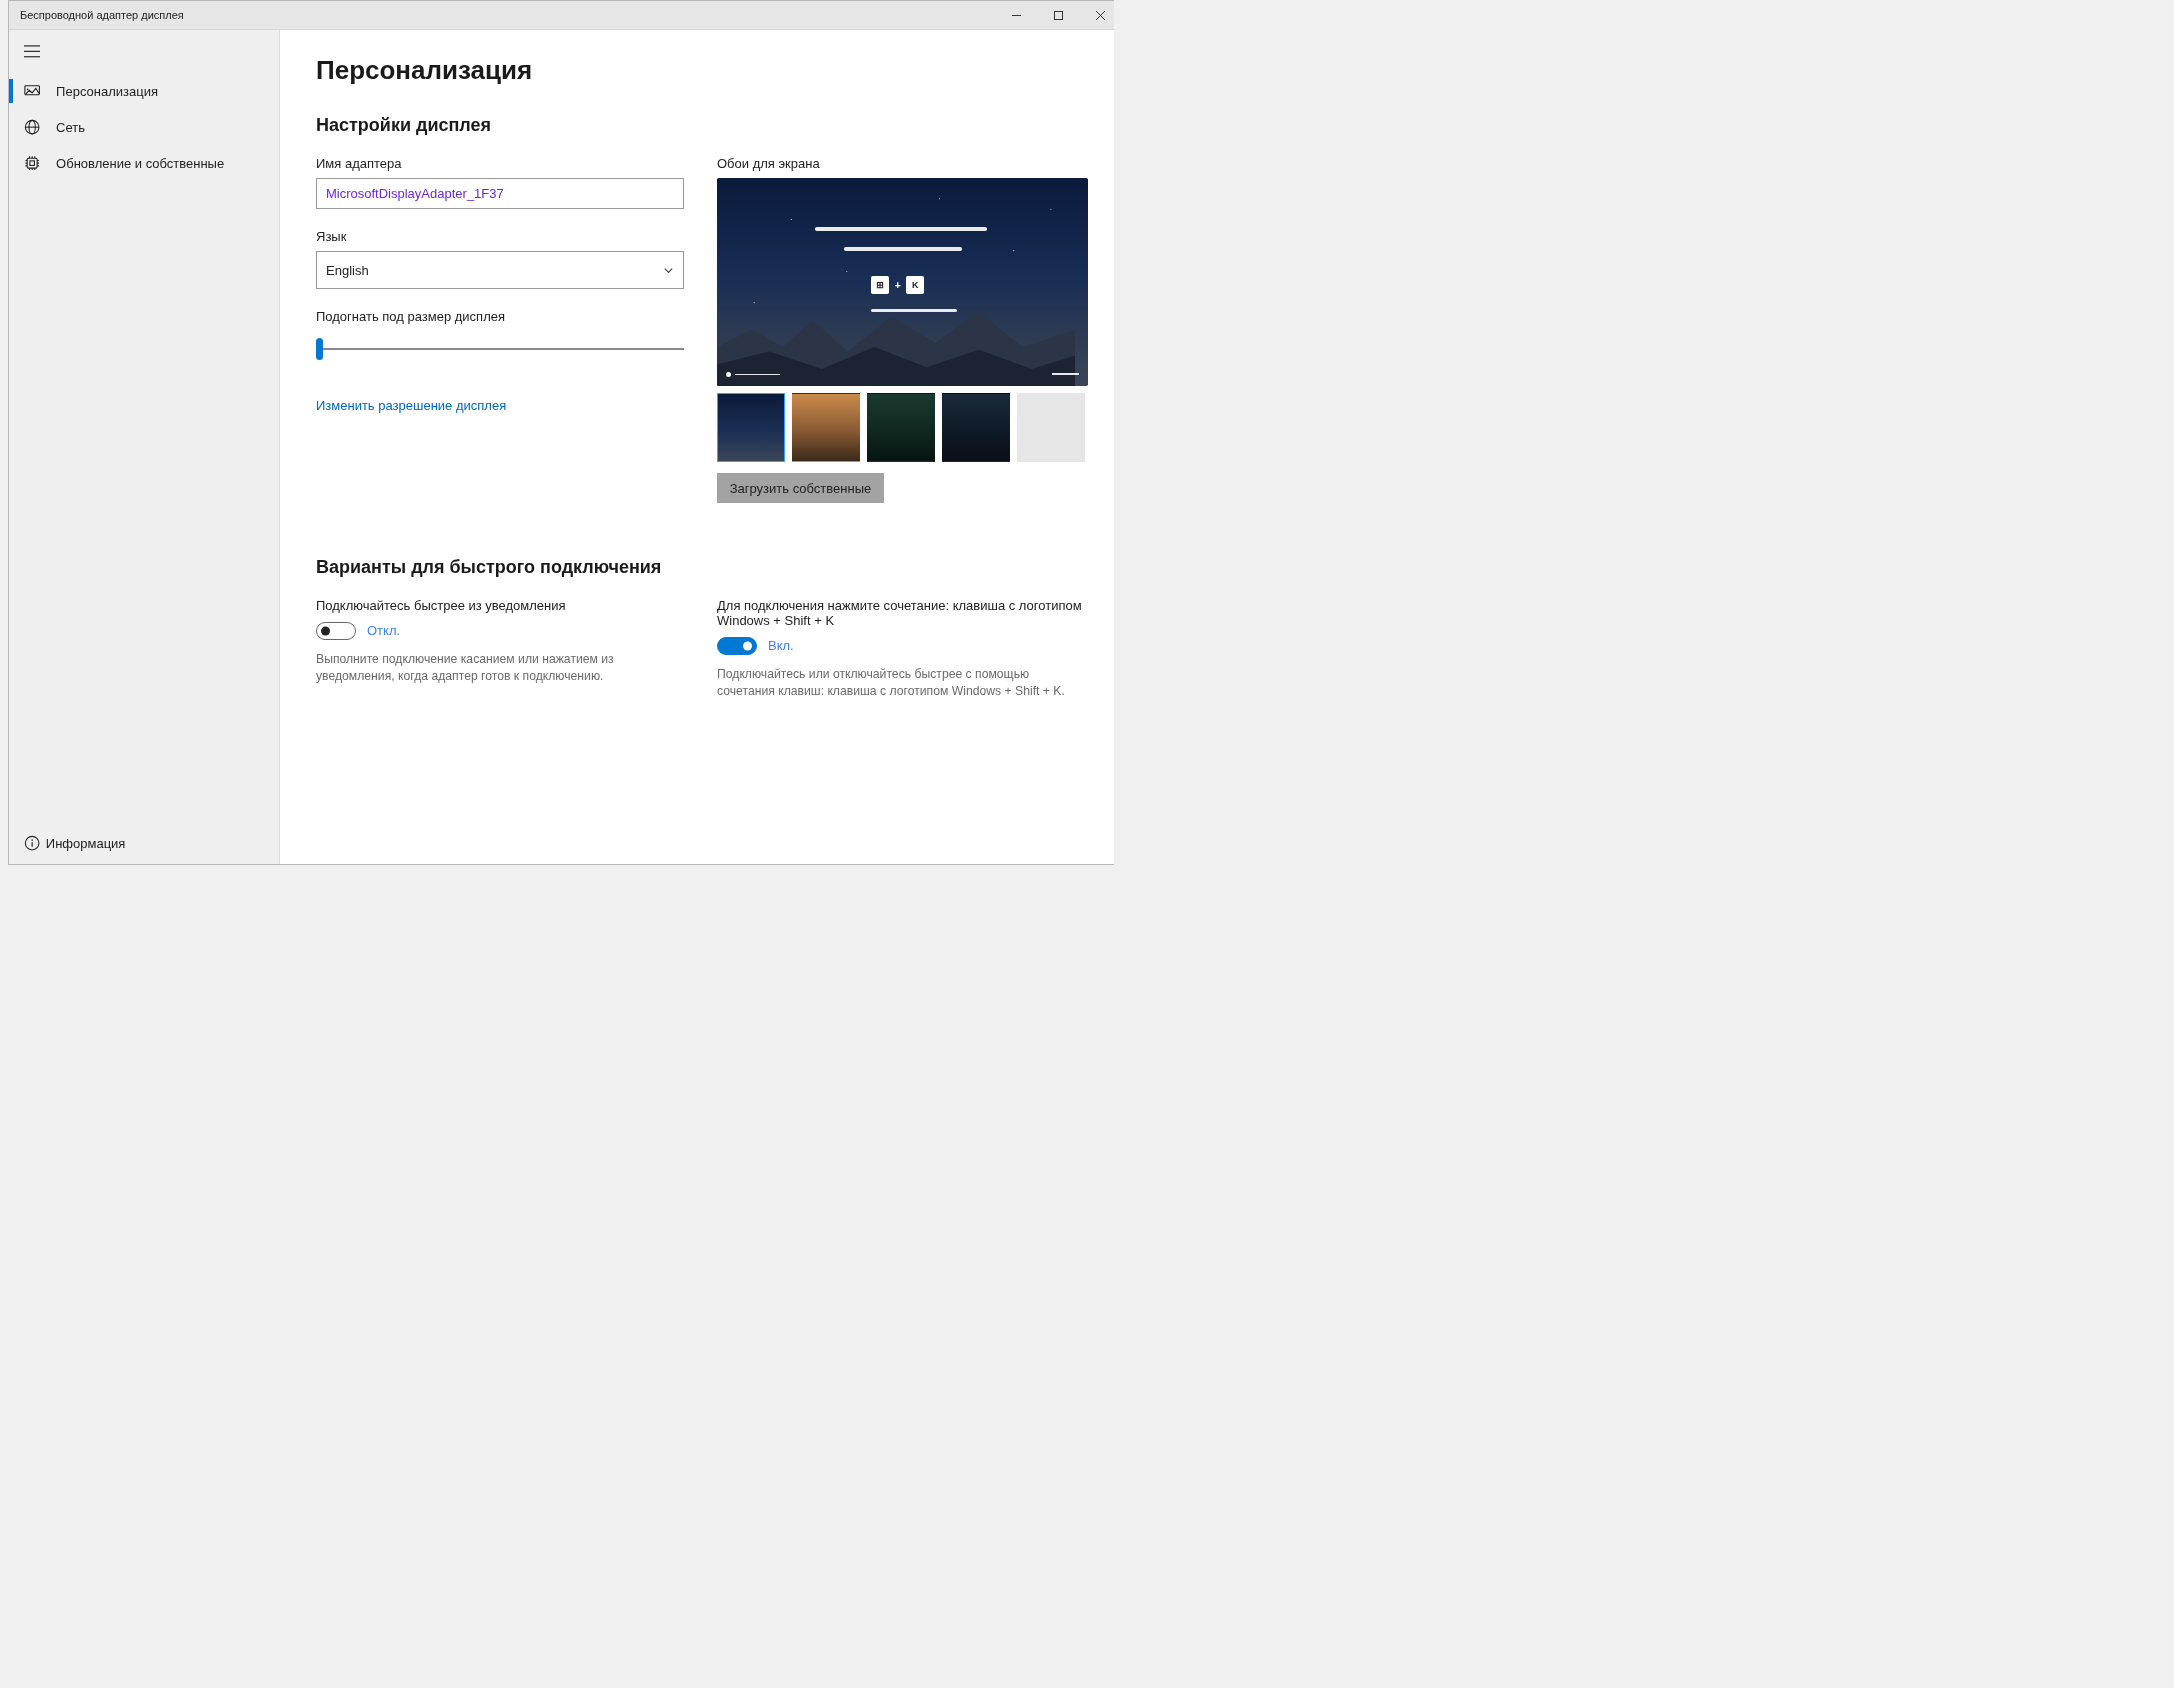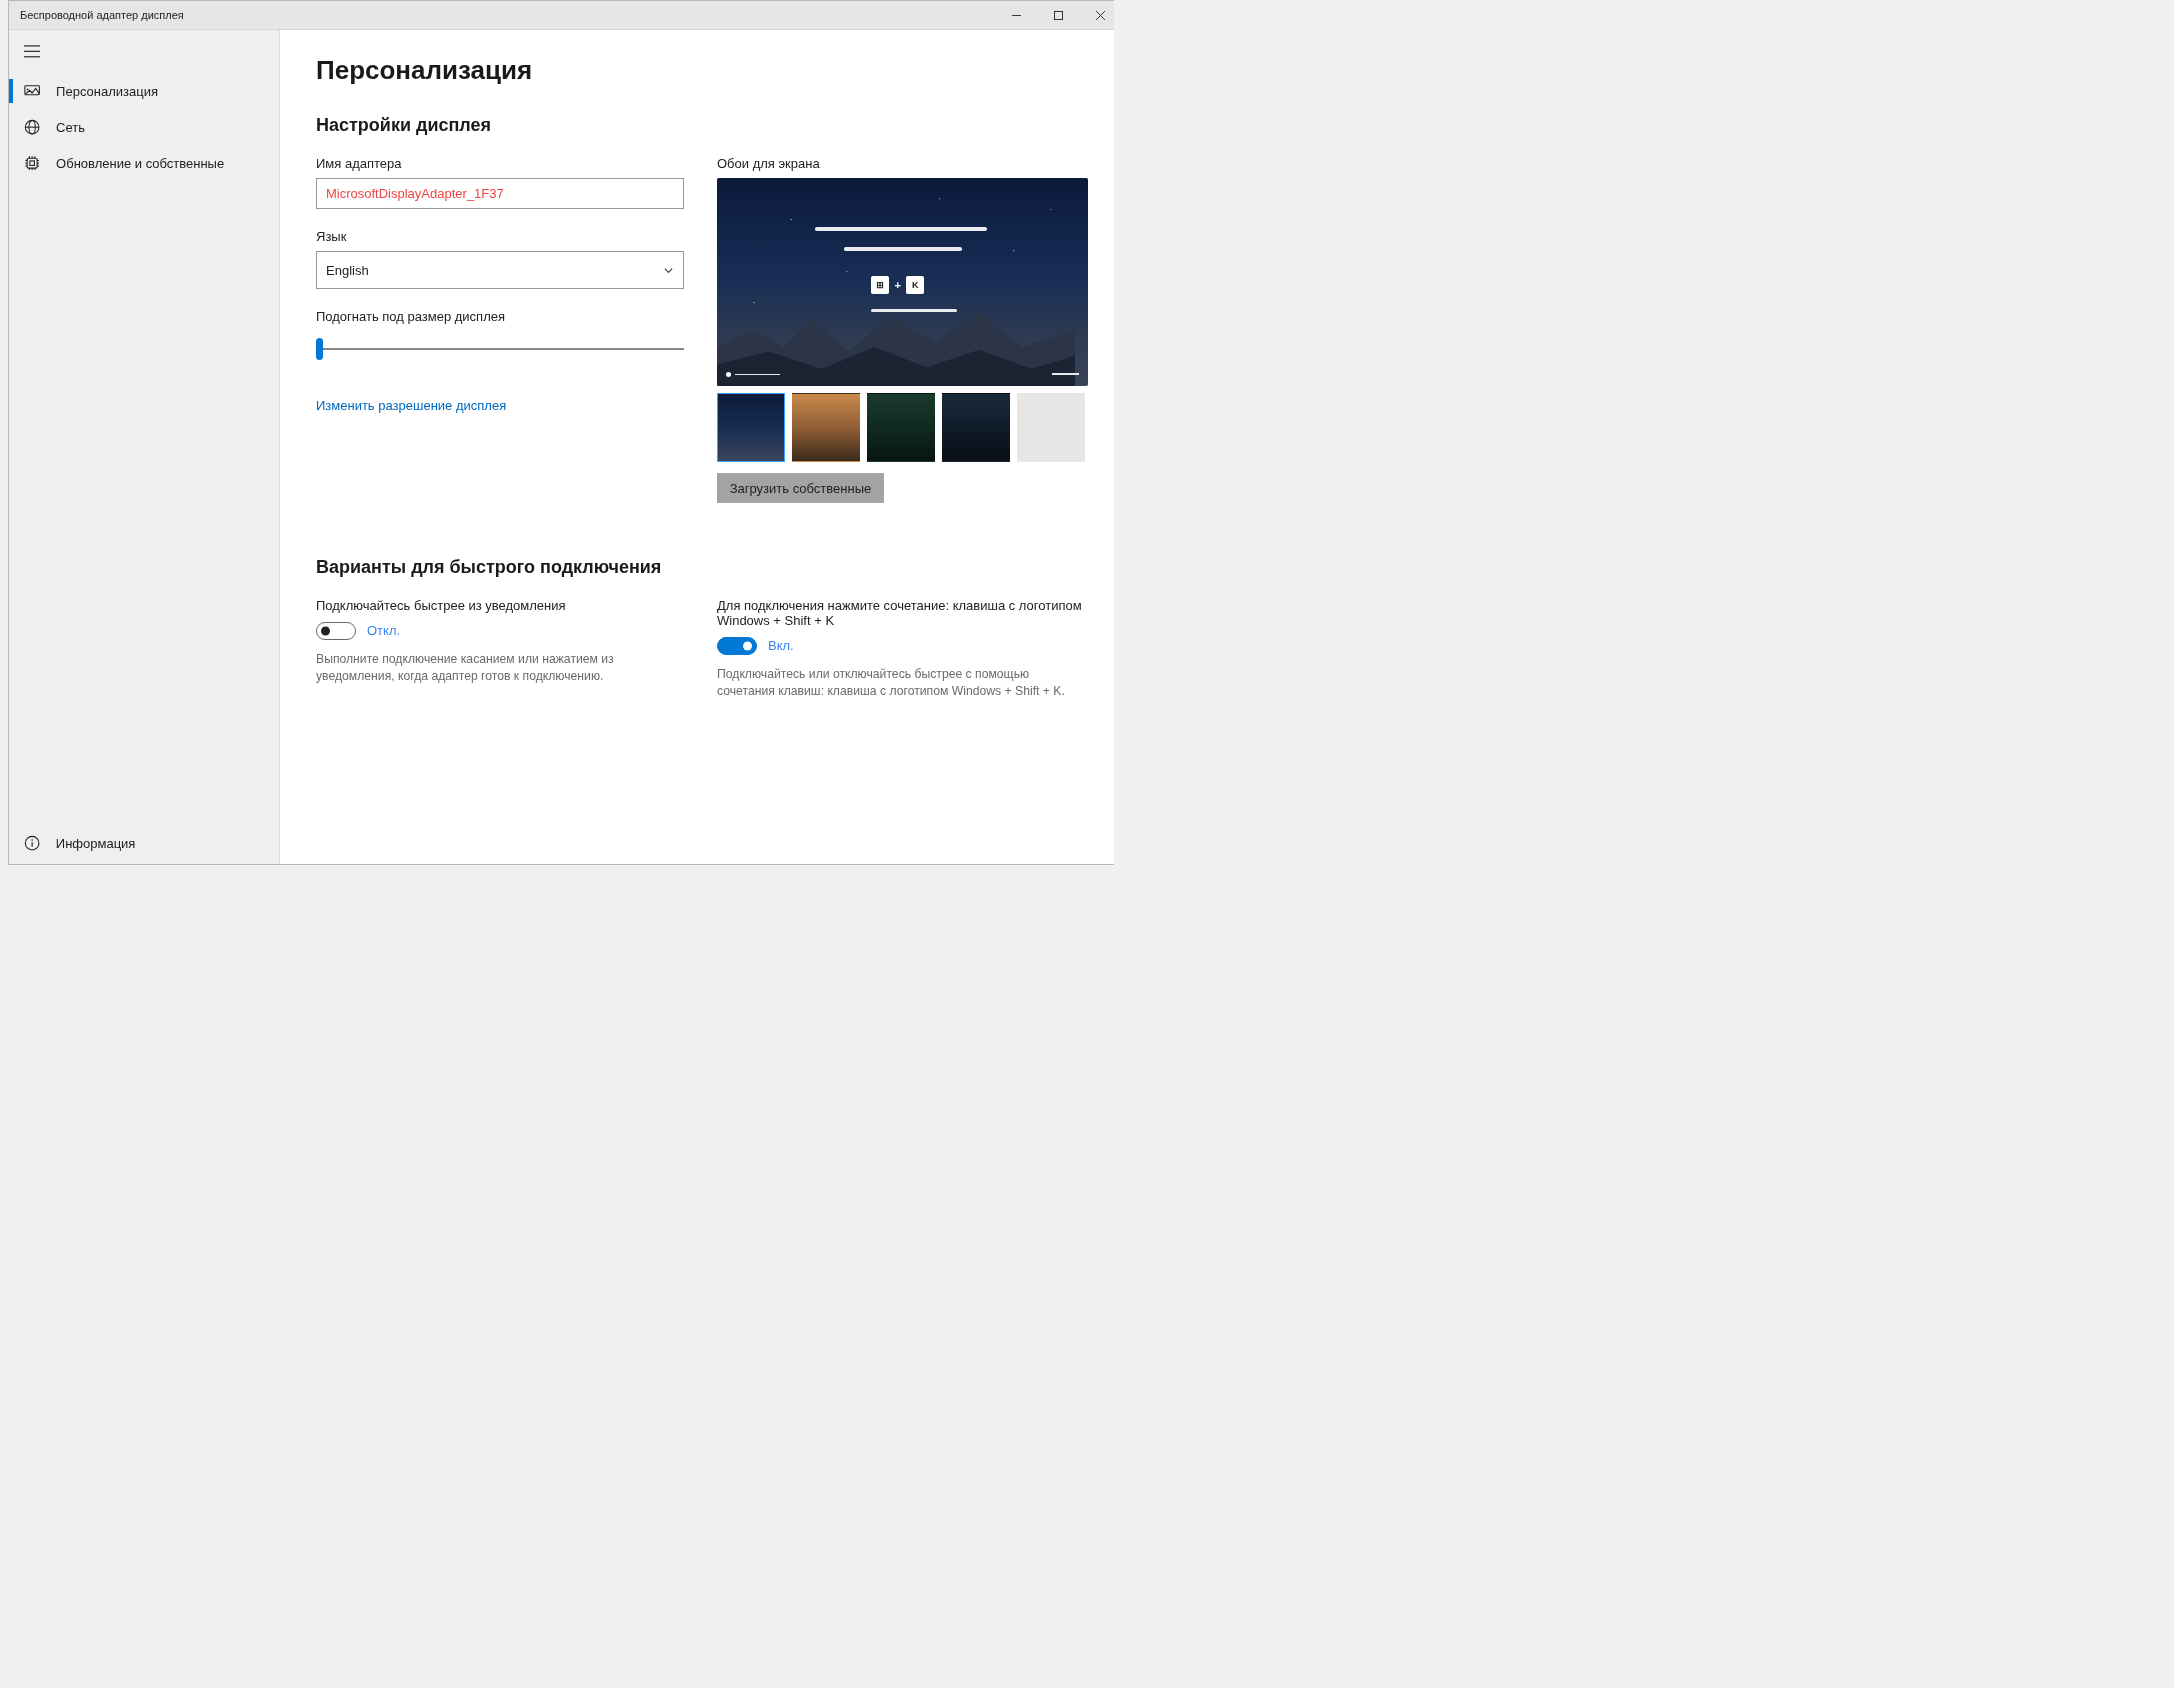--- a/index.html
+++ b/index.html
@@ -14,29 +14,29 @@
 
 .body { flex: 1; display: flex; min-height: 0; }
 .sidebar { width: 271px; background: #efefef; display: flex; flex-direction: column; border-right: 0.9px solid #dcdcdc; }
 .hamburger { height: 43px; display: flex; align-items: center; padding-left: 14.5px; }
 .hamburger svg { width: 16.3px; height: 12.7px; }
 .nav { flex: 1; }
 .nav-item { height: 36px; display: flex; align-items: center; padding-left: 14.5px; gap: 16.3px; font-size: 13px; color: #222; position: relative; }
 .nav-item.active::before { content: ""; position: absolute; left: 0; top: 6.3px; bottom: 6.3px; width: 3.6px; background: #0078d4; }
 .nav-icon { width: 16.3px; height: 16.3px; display: flex; align-items: center; justify-content: center; }
 .nav-icon svg { width: 16.3px; height: 16.3px; }
-.sidebar-footer { height: 42px; display: flex; align-items: center; padding-left: 14.5px; gap: 16px; font-size: 13px; color: #222; }
+.sidebar-footer { height: 42px; display: flex; align-items: center; padding-left: 14.5px; gap: 6px; font-size: 13px; color: #222; }
 
 .main { flex: 1; overflow-y: auto; padding: 25px 36px 36px 36px; }
 h1.page-title { font-size: 26px; font-weight: 600; color: #1a1a1a; margin-bottom: 29px; }
 h2.section-title { font-size: 18px; font-weight: 600; color: #1a1a1a; margin-bottom: 20px; }
 .columns { display: flex; gap: 33px; }
 .col { flex: 1; min-width: 0; }
 .field-label { font-size: 13px; color: #222; margin-bottom: 7.2px; }
-.text-input { width: 100%; max-width: 371px; height: 31px; border: 0.9px solid #999; padding: 12px 9px; font-size: 13px; color: #ef4444; background: #fff; }
+.text-input { width: 100%; max-width: 371px; height: 31px; border: 0.9px solid #999; padding: 12px 9px; font-size: 13px; color: #6d28d9; background: #fff; }
 .field { margin-bottom: 20px; }
 .select-wrap { position: relative; width: 100%; max-width: 371px; }
 .select-input { width: 100%; height: 38px; border: 0.9px solid #999; padding: 0 9px; font-size: 13px; color: #222; background: #fff; display: flex; align-items: center; justify-content: space-between; }
 .select-input svg { width: 11px; height: 11px; }
 
 .slider-wrap { width: 100%; max-width: 371px; padding-top: 5.4px; }
 .slider { -webkit-appearance: none; appearance: none; width: 100%; height: 1.8px; background: #888; outline: none; }
 .slider::-webkit-slider-runnable-track { height: 1.8px; background: #888; }
 .slider::-webkit-slider-thumb { -webkit-appearance: none; width: 7.2px; height: 22px; background: #0078d4; border-radius: 3.6px; margin-top: -10px; cursor: pointer; }
 .slider::-moz-range-thumb { width: 7.2px; height: 22px; background: #0078d4; border-radius: 3.6px; border: none; cursor: pointer; }

